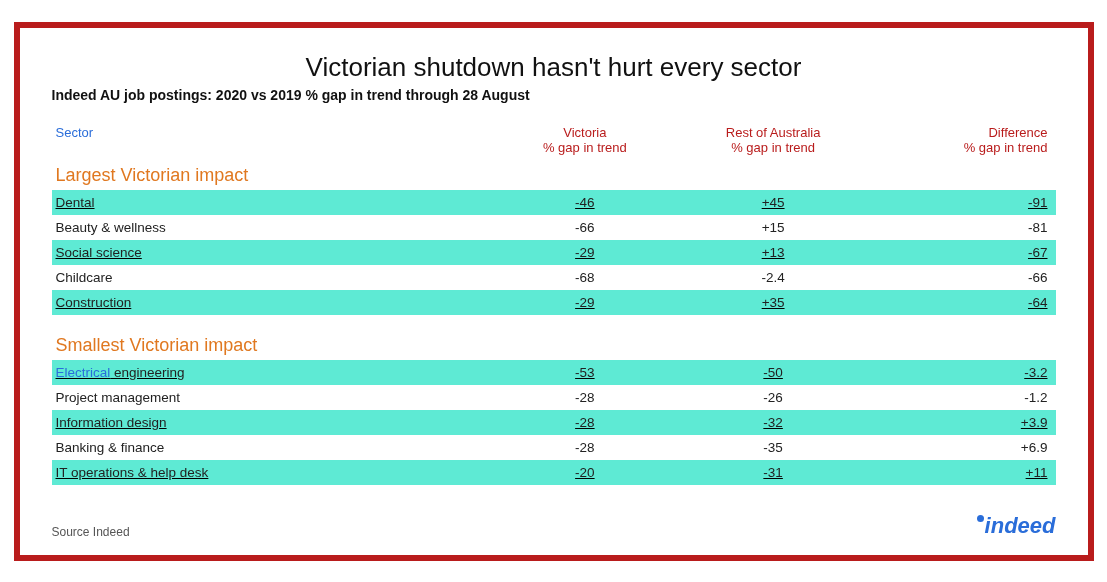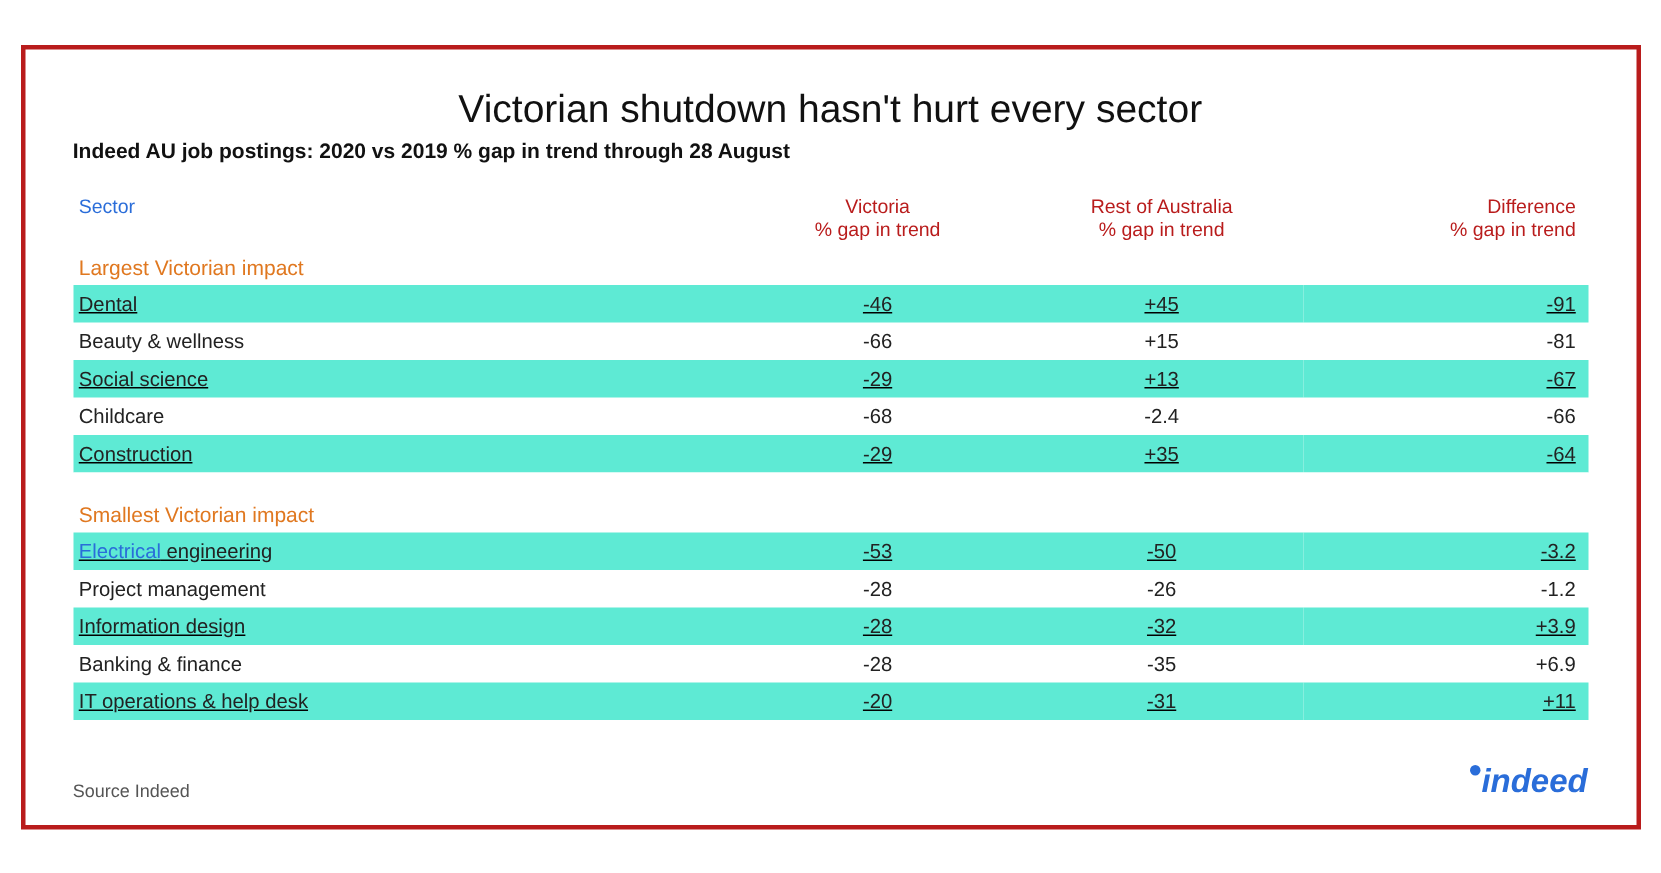--- a/index.html
+++ b/index.html
@@ -7,21 +7,21 @@
       font-family: Arial, sans-serif;
       background: #ffffff;
       width: 1107px;
       height: 582px;
       display: flex;
       align-items: center;
       justify-content: center;
     }
     .card {
       background: #ffffff;
-      border: 3px solid #b91c1c;
+      border: 6px solid #b91c1c;
       width: 1080px;
       padding: 24px 32px 16px 32px;
     }
     .main-title {
       text-align: center;
       font-size: 26px;
       font-weight: normal;
       color: #111111;
       margin-bottom: 4px;
     }
@@ -76,21 +76,21 @@
       padding-right: 8px;
     }
 
     .shaded {
       background-color: #5eead4;
       text-decoration: underline;
     }
 
     .section-header td {
       color: #e07820;
-      font-size: 14px;
+      font-size: 18px;
       padding-top: 8px;
       padding-bottom: 4px;
       padding-left: 4px;
       background: #ffffff !important;
     }
 
     .spacer td {
       height: 12px;
       background: #ffffff !important;
     }

